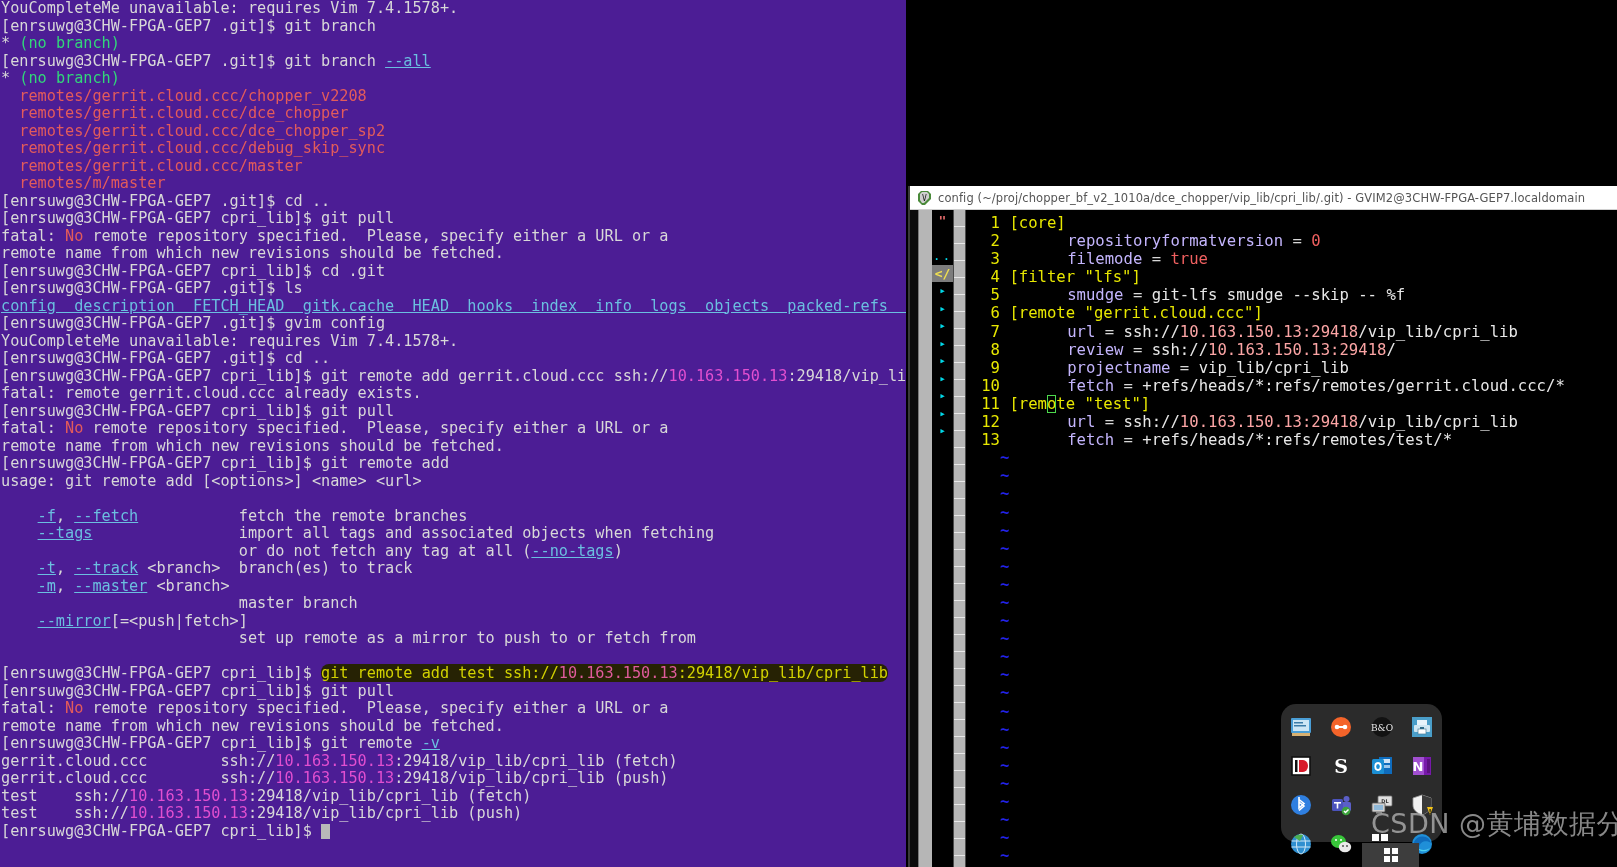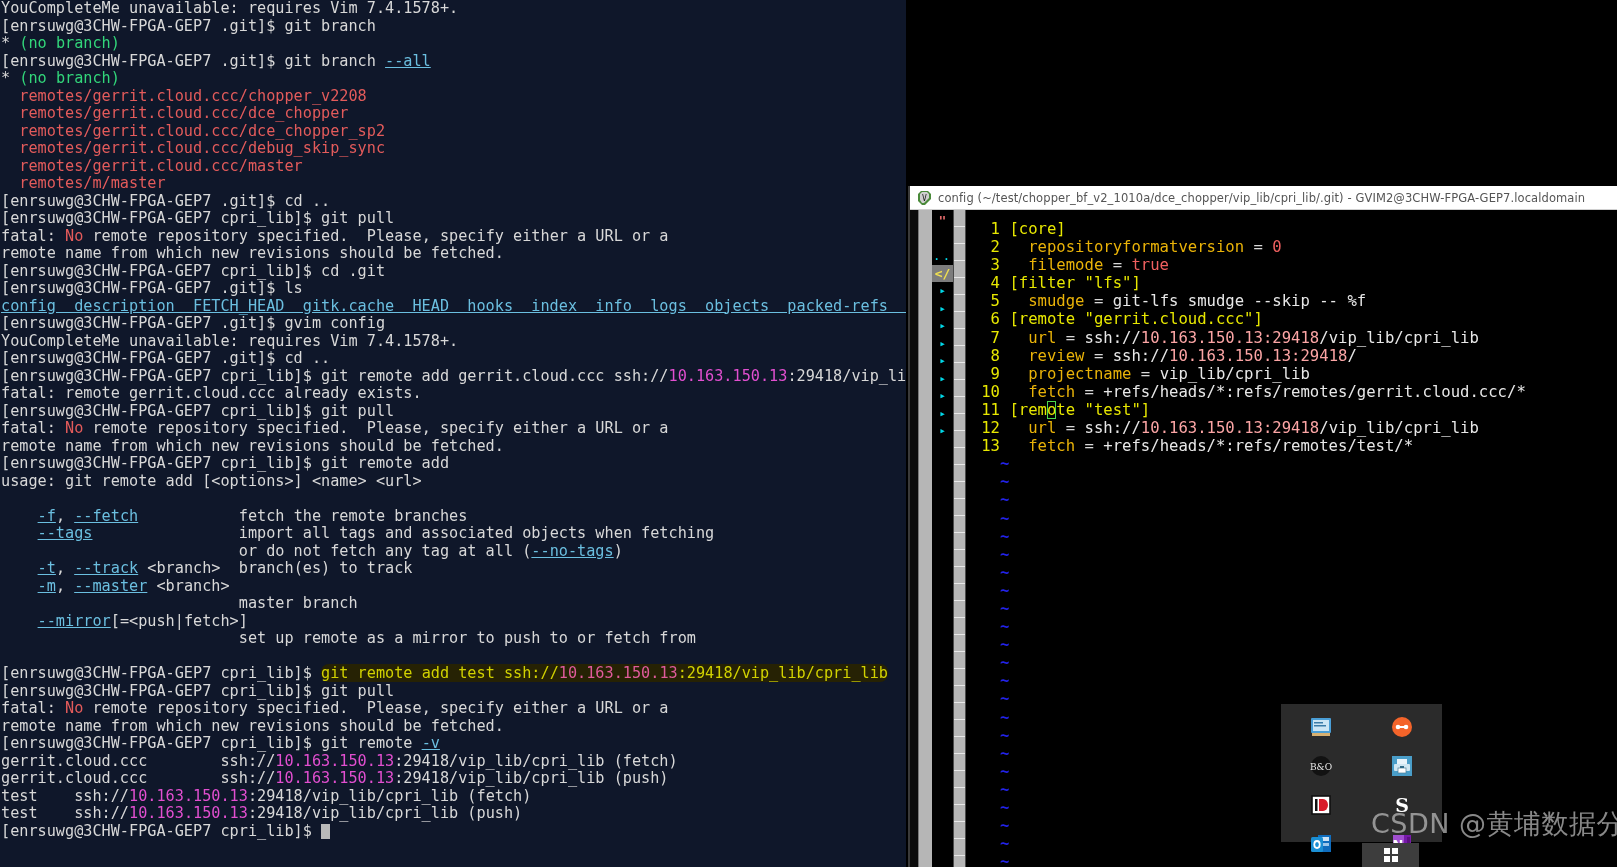--- a/index.html
+++ b/index.html
@@ -6,21 +6,21 @@
   html,body {
     width:1617px; height:867px; overflow:hidden;
     background:#000;
     font-family:"DejaVu Sans Mono","Liberation Mono",monospace;
   }
   #root { position:relative; width:1617px; height:867px; background:#000; }
 
   
   #terminal {
     position:absolute; left:0; top:0; width:906px; height:867px;
-    background:#0f172a; color:#d8d8d8;
+    background:#4c1d95; color:#d8d8d8;
     font-family:"DejaVu Sans Mono","Liberation Mono",monospace;
     font-size:15.2px; line-height:17.5px;
     padding:0 16px 0 1px;
     white-space:pre;
     overflow:hidden;
   }
   #terminal .ln { height:17.5px; white-space:pre; }
   .c-def  { color:#d8d8d8; }
   .c-grn  { color:#32d67a; }
   .c-red  { color:#e35b5b; }
@@ -73,44 +73,45 @@
   #gvim-gutter .g.dots  { color:#00d8e8; letter-spacing:2px; }
   #gvim-gutter .g.tag   { background:#7d7d7d; color:#f0e050; font-weight:bold; }
   #gvim-gutter .g.tri   { color:#00d8e8; font-size:11px; }
   #gvim-railC { width:13px; background:#b6b6b6; flex:0 0 auto;
                 border-left:1px solid #4b4b4b; border-right:1px solid #4b4b4b;
                 background-image:repeating-linear-gradient(to bottom,#b6b6b6 0 16px,#e8e8e8 16px 17px); }
   #gvim-text {
     flex:1 1 auto; position:relative; background:#000;
     font-family:"DejaVu Sans Mono","Liberation Mono",monospace;
     font-size:15.6px; line-height:18.1px;
-    padding-top:10px; white-space:pre; overflow:hidden;
+    padding-top:4px; white-space:pre; overflow:hidden;
     color:#e8e8e8;
   }
   #gvim-text .vl { height:18.1px; white-space:pre; }
   .vnum  { color:#e8e800; display:inline-block; width:34px; text-align:right; }
   .v-sec { color:#e8e800; }
-  .v-key { color:#eab308; }
+  .v-key { color:#c4b5fd;margin-left:39px; }
   .v-eq  { color:#d8d8d8; }
   .v-num { color:#f06060; }
   .v-txt { color:#e8e8e8; }
   .v-url { color:#fca5a5; }
   .v-curs{ outline:1.5px solid #4cd94c; outline-offset:-1px; }
   .v-tilde { color:#2222e8; font-weight:bold; }
 
   
   #tray {
     position:absolute; left:1281px; top:704px;
     width:161px; height:138px;
     background:#2b2b2b;
     display:grid;
-    grid-template-columns:repeat(2,1fr);
+    grid-template-columns:repeat(4,1fr);
     grid-auto-rows:39px;
     align-items:center; justify-items:center;
     padding-top:3px;
+    border-radius:15px;
   }
   #tray .ticon { width:22px; height:22px; position:relative; }
   #tray .ticon svg, #tray .ticon div { display:block; }
 
   #taskbtn {
     position:absolute; left:1362px; top:843px;
     width:57px; height:24px; background:#3d3d3d;
     display:flex; align-items:center; justify-content:center;
   }
   #watermark {
@@ -129,21 +130,21 @@
 
   <div id="gvim">
     <div id="gvim-titlebar">
       <span class="vimlogo">
         <svg width="15" height="15" viewBox="0 0 15 15">
           <polygon points="1,4 4,1 11,1 14,4 14,9 8,15 5,15 1,11" fill="#4a8a3a"></polygon>
           <polygon points="3,4 5,2 10,2 12,4 12,8 7,13 5,13 3,10" fill="#cfcfcf"></polygon>
           <text x="5" y="11" font-size="8" font-family="DejaVu Sans Mono, monospace" fill="#222">V</text>
         </svg>
       </span>
-      <span id="gvim-title-text">config (~/test/chopper_bf_v2_1010a/dce_chopper/vip_lib/cpri_lib/.git) - GVIM2@3CHW-FPGA-GEP7.localdomain</span>
+      <span id="gvim-title-text">config (~/proj/chopper_bf_v2_1010a/dce_chopper/vip_lib/cpri_lib/.git) - GVIM2@3CHW-FPGA-GEP7.localdomain</span>
     </div>
     <div id="gvim-body">
       <div id="gvim-railA"></div>
       <div id="gvim-railB"></div>
       <div id="gvim-gutter">
           <div class="g quote">"</div>
           <div class="g"> </div>
           <div class="g dots">..</div>
           <div class="g tag">&lt;/</div>
           <div class="g tri">▸</div>

